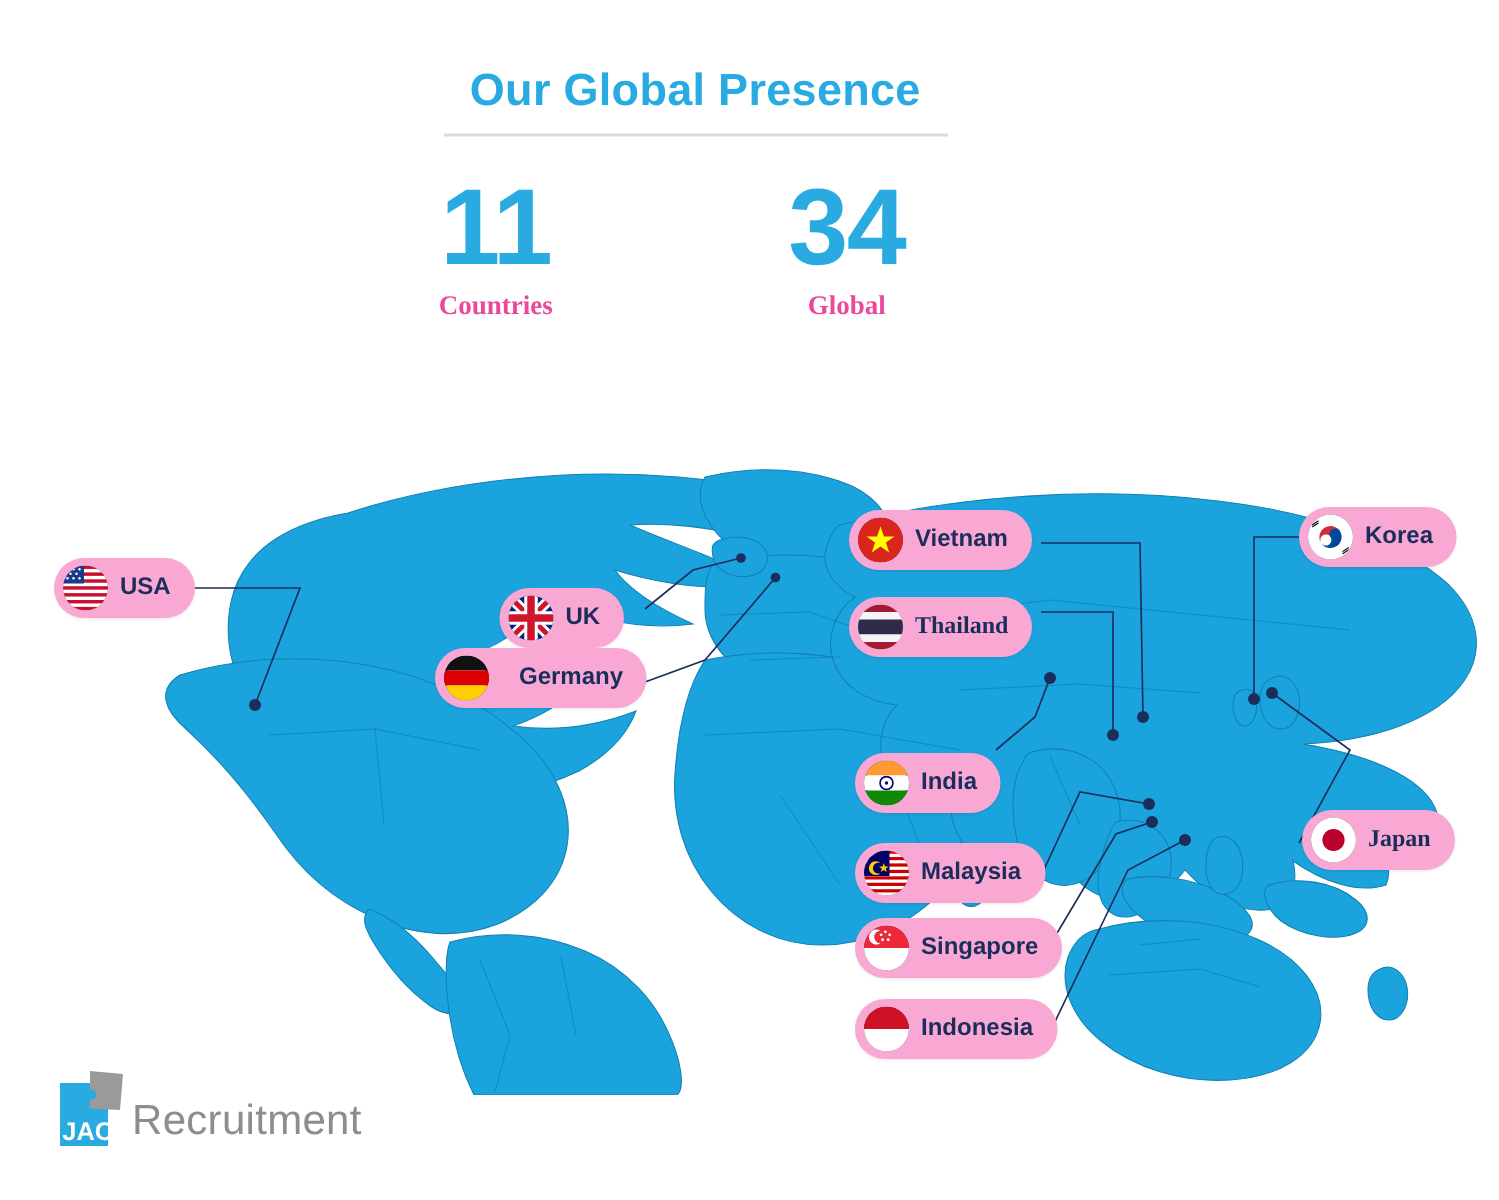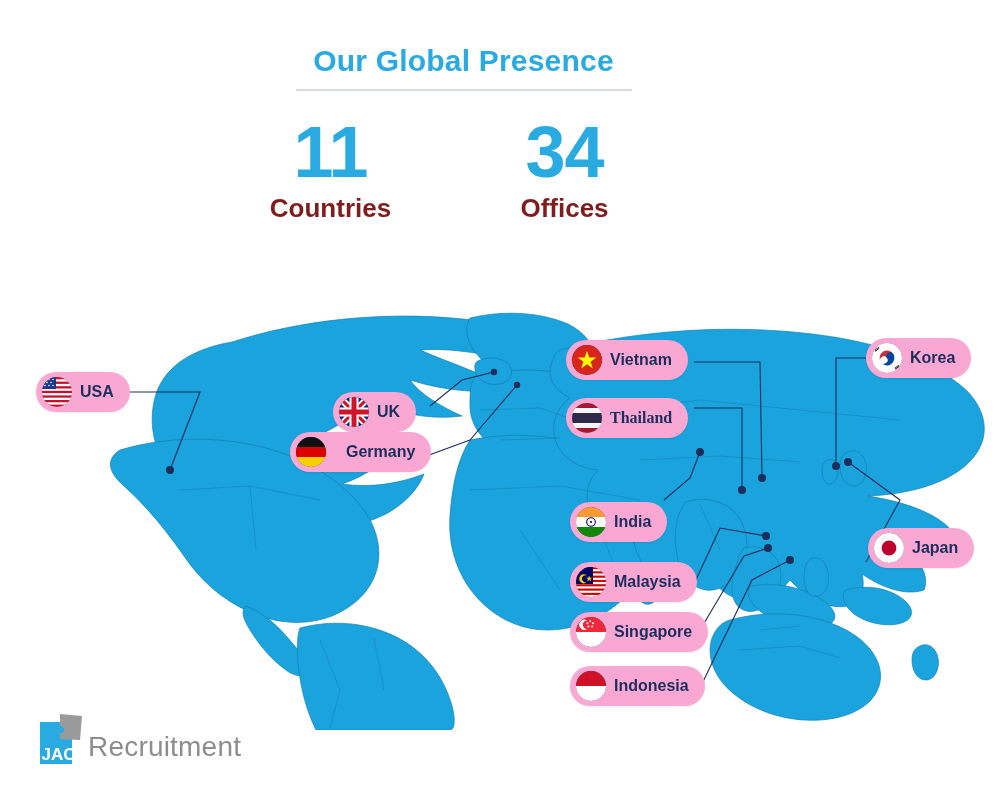--- a/index.html
+++ b/index.html
@@ -55,25 +55,26 @@
     min-width: 130px;
   }
   .stat-value {
     font-size: 72px;
     font-weight: bold;
     color: #29abe2;
     line-height: 0.95;
     letter-spacing: -1px;
   }
   .stat-label {
-    font-size: 26px;
+    font-size: 18px;
     font-weight: bold;
-    color: #7f1d1d;
+    color: #ec4899;
     margin-top: 8px;
     line-height: 1.1;
+    font-family: Liberation Serif, serif;
   }
 
   
   .map-wrap {
     position: absolute;
     top: 290px;
     left: 0;
     width: 999px;
     height: 440px;
   }
@@ -151,21 +152,21 @@
     <div class="divider"></div>
   </div>
 
   <div class="stats">
     <div class="stat">
       <div class="stat-value">11</div>
       <div class="stat-label">Countries</div>
     </div>
     <div class="stat">
       <div class="stat-value">34</div>
-      <div class="stat-label">Offices</div>
+      <div class="stat-label">Global</div>
     </div>
   </div>
 
   <div class="map-wrap">
     <svg class="map-svg" width="999" height="440" viewBox="0 0 999 440">
       <g fill="#1ba3dd" stroke="#1281b1" stroke-width="0.7">
 
         <path d="M232,52 C300,30 380,22 452,28 C500,32 540,42 566,56
           C548,66 520,70 494,66 C470,62 446,58 420,60 C452,74 486,84 510,100
           C476,104 442,100 410,90 C420,104 440,116 462,126 C430,130 398,124 370,110
@@ -416,21 +417,21 @@
           <rect x="2.4" y="5.2" width="5" height="0.75" transform="rotate(-33 4.9 5.6)"></rect>
           <rect x="2.4" y="6.6" width="5" height="0.75" transform="rotate(-33 4.9 7.0)"></rect>
           <rect x="22.6" y="23.0" width="5" height="0.75" transform="rotate(-33 25.1 23.4)"></rect>
           <rect x="22.6" y="24.4" width="5" height="0.75" transform="rotate(-33 25.1 24.8)"></rect>
         </g>
       </svg>
     </span>
     <span class="pill-label">Korea</span>
   </div>
 
-  <div class="pill" style="left:868px; top:528px;">
+  <div class="pill" style="left:868px; top:540px;font-family:Liberation Serif, serif;">
     <span class="flag">
       <svg viewBox="0 0 30 30">
         <rect width="30" height="30" fill="#ffffff"></rect>
         <circle cx="15" cy="15" r="7.4" fill="#bc002d"></circle>
       </svg>
     </span>
     <span class="pill-label">Japan</span>
   </div>
 
   <div class="logo">

